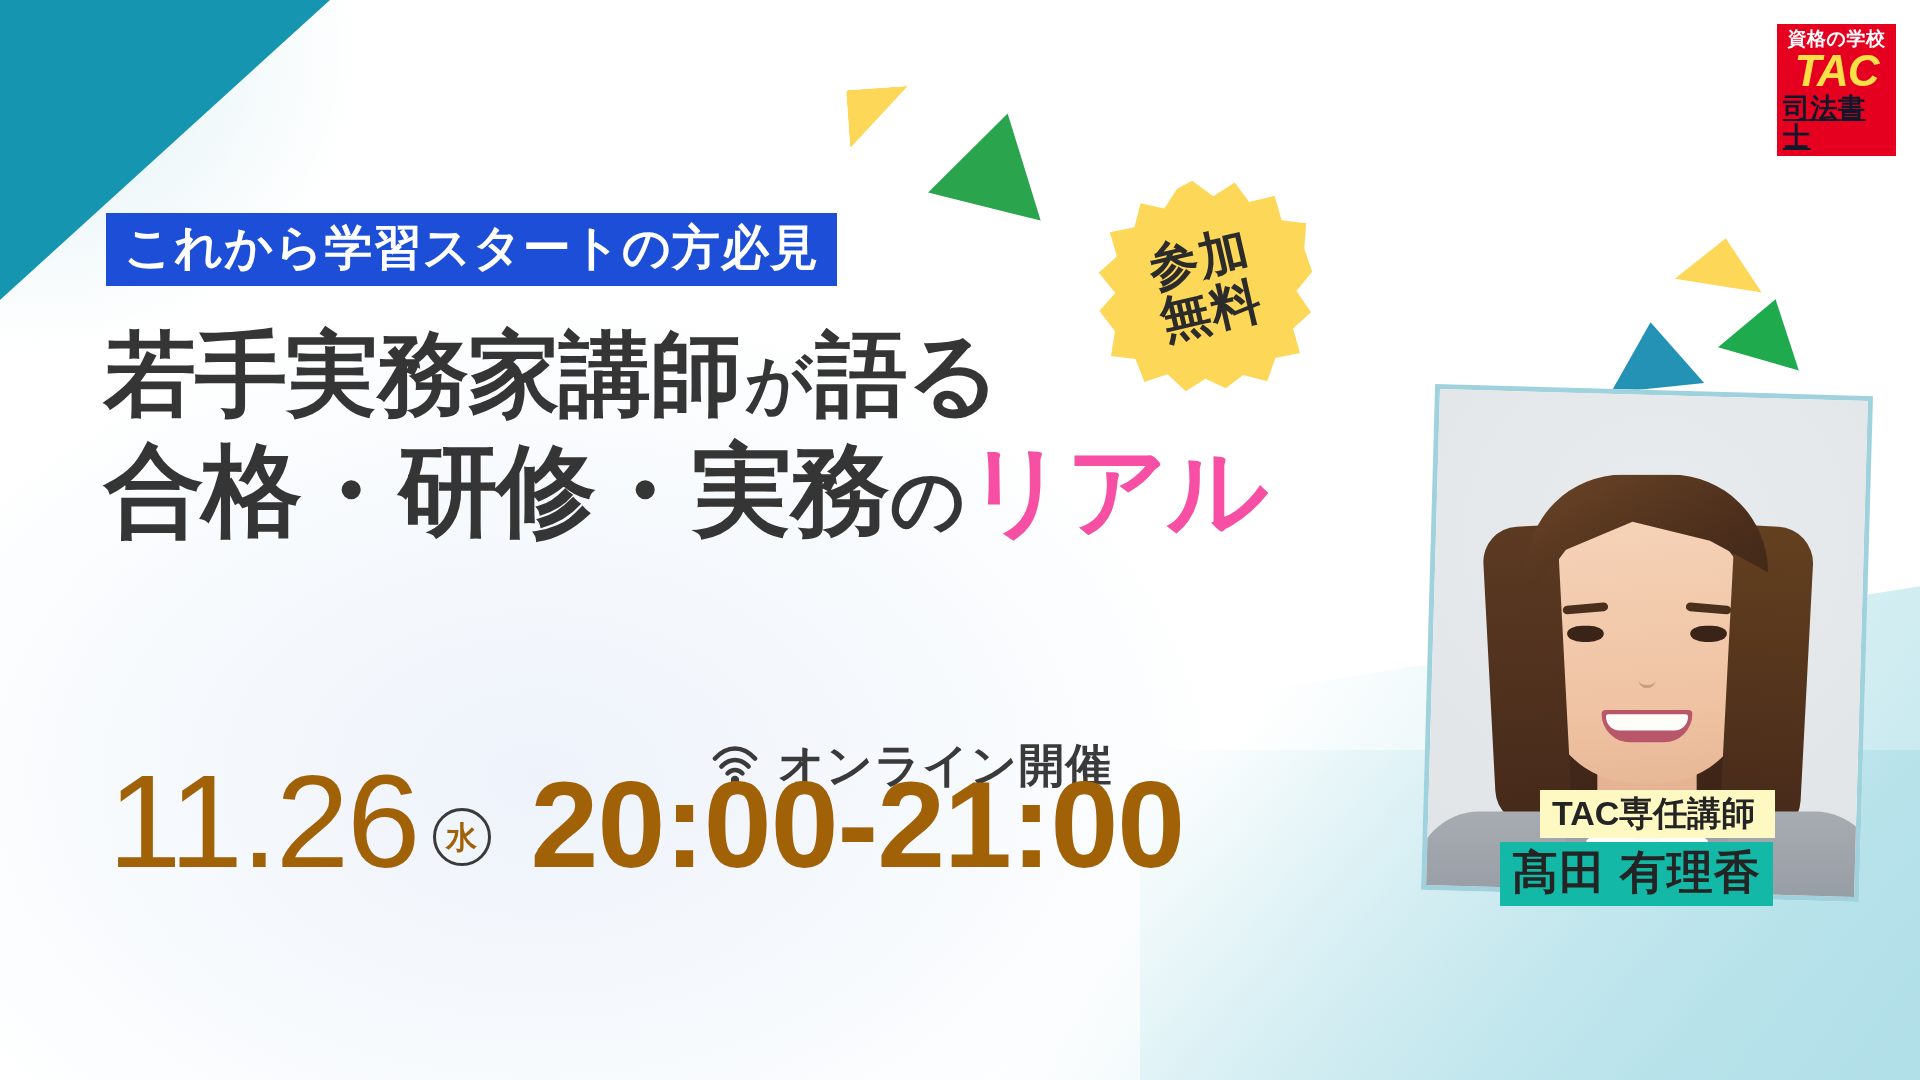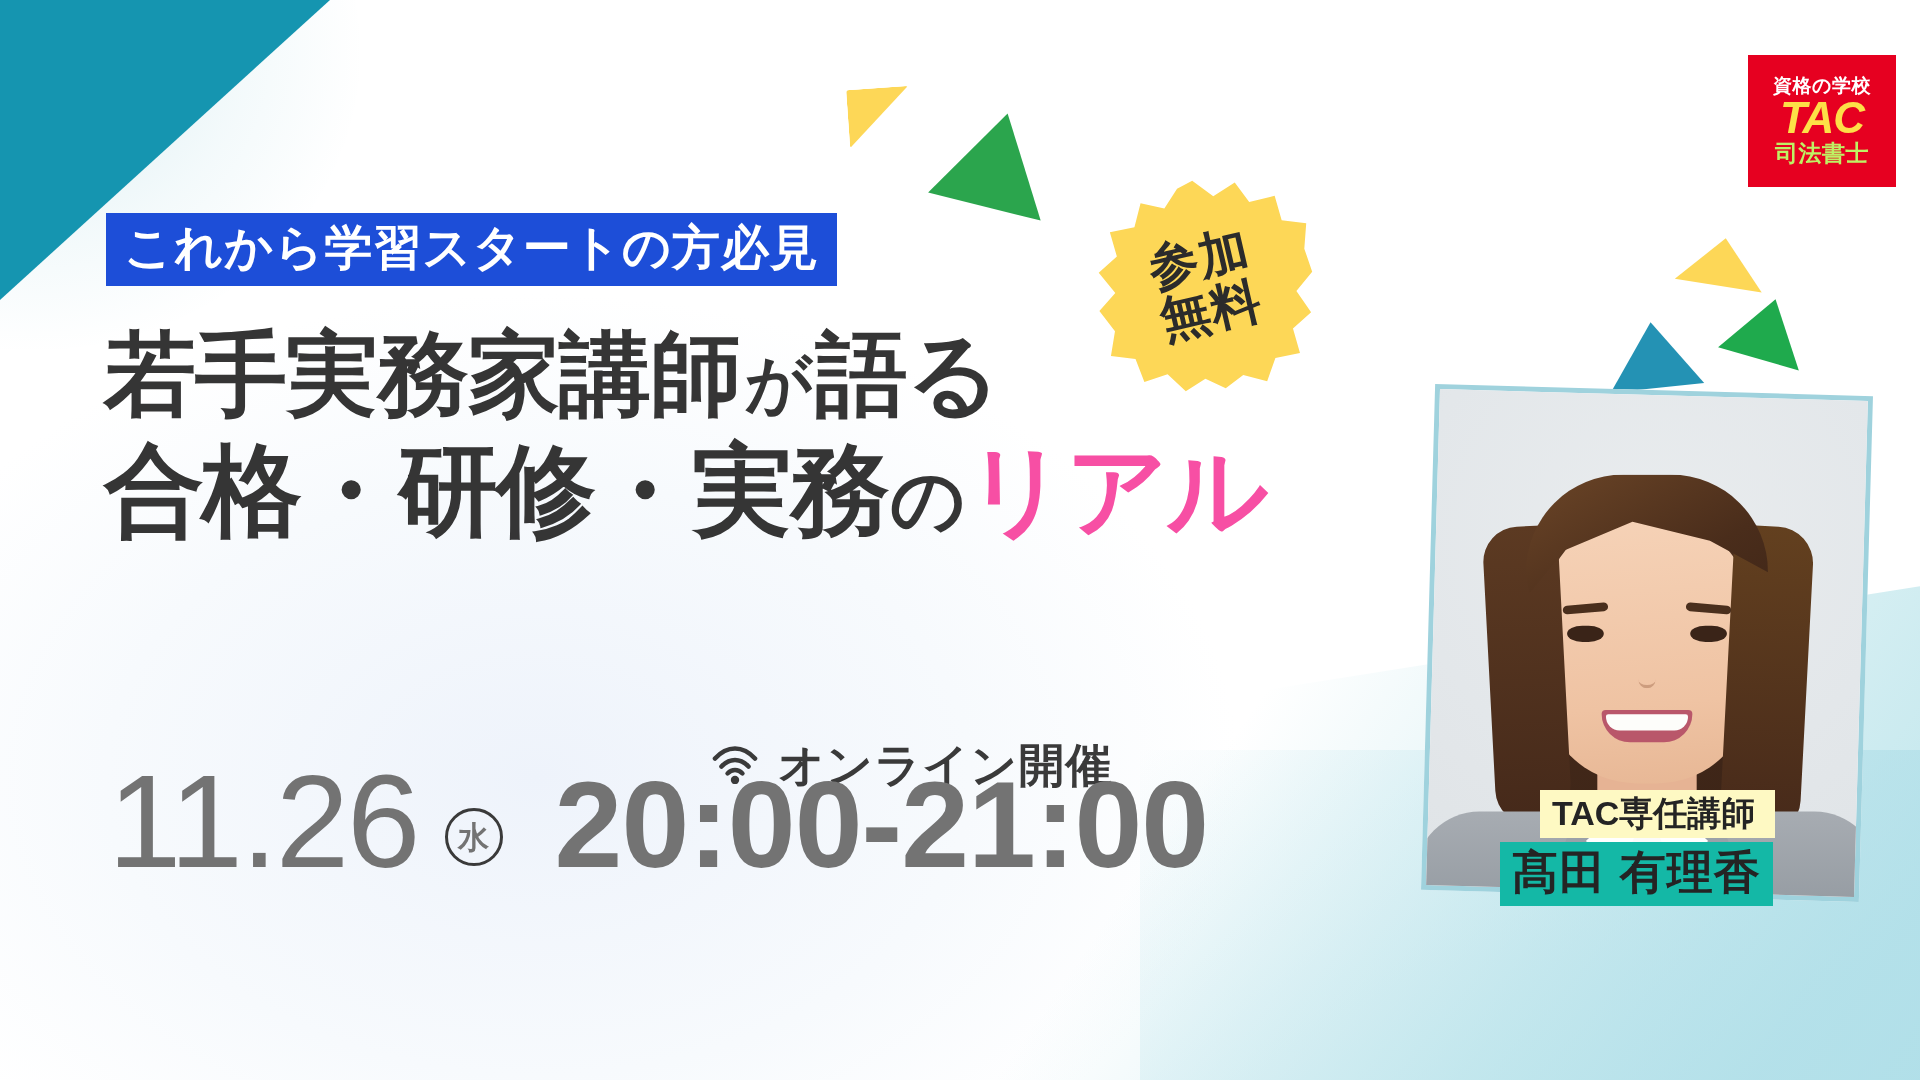--- a/index.html
+++ b/index.html
@@ -101,51 +101,51 @@
     border-left:42px solid transparent;
     border-right:42px solid transparent;
     border-bottom:62px solid #1faa4d;
     transform:rotate(16deg);
   }
 
   
   .tac-logo {
     position:absolute;
     right:24px; top:24px;
-    width:148px; height:132px;
+    width:119px; height:132px;
     background:#e60020;
     display:flex;
     flex-direction:column;
     align-items:center;
     justify-content:center;
     gap:1px;
     padding:8px 6px;
-    margin-top:31px;
   }
   .tac-top {
     color:#ffffff;
     font-size:19px;
     font-weight:700;
     letter-spacing:0.5px;
     line-height:1;
   }
   .tac-mid {
     color:#fde047;
     font-size:44px;
     font-weight:900;
     font-style:italic;
     line-height:1;
     letter-spacing:-1px;
   }
   .tac-bot {
-    color:#bef264;
-    font-size:23px;
+    color:#0f172a;
+    font-size:27px;
     font-weight:900;
     line-height:1.05;
     letter-spacing:0.5px;
+    text-decoration:underline;
   }
 
   
   .tag-label {
     position:absolute;
     left:106px; top:213px;
     background:#1d4ed8;
     color:#ffffff;
     font-size:48px;
     font-weight:900;
@@ -213,22 +213,22 @@
     line-height:1.02;
     letter-spacing:1px;
   }
 
   
   .date-row {
     position:absolute;
     left:108px; top:760px;
     display:flex;
     align-items:flex-end;
-    gap:26px;
-    color:#737373;
+    gap:14px;
+    color:#a16207;
     text-align:center;
   }
   .date-main {
     font-size:132px;
     font-weight:400;
     line-height:0.94;
     letter-spacing:-2px;
   }
   .dow-circle {
     width:58px; height:58px;

